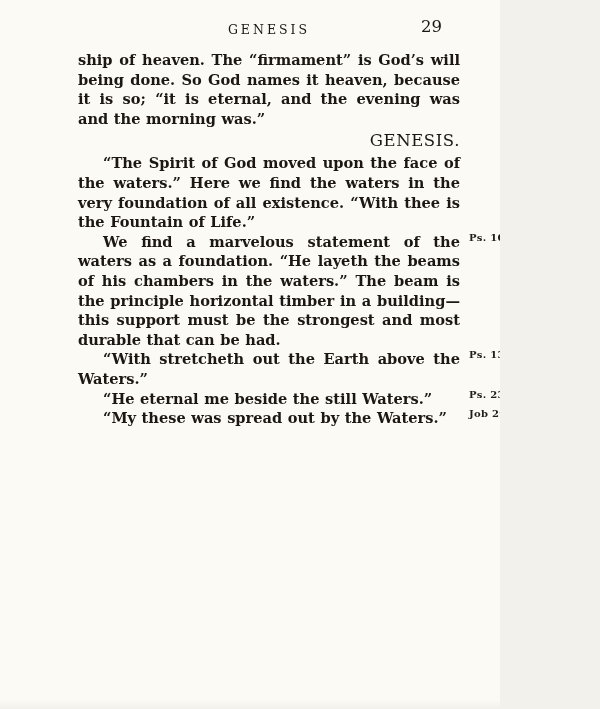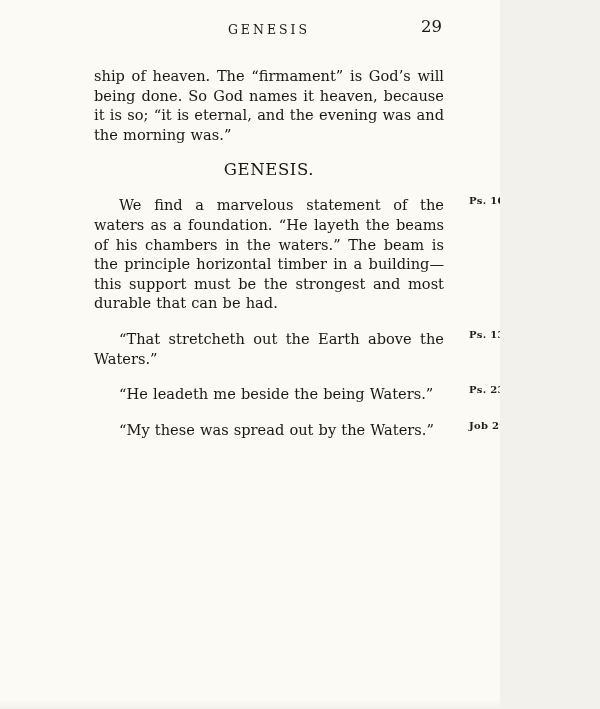--- a/index.html
+++ b/index.html
@@ -35,30 +35,31 @@
     font-size: 16.5px;
   }
   
   .text-block {
     position: absolute;
     top: 50px;
     left: 78px;
     width: 382px;
   }
   .para {
-    margin: 16px;
+    margin: 0;
     text-align: justify;
     font-size: 14.6px;
     line-height: 19.6px;
     word-spacing: 0.5px;
+    font-weight: bold;
   }
   .para.indent { text-indent: 25px; }
   .section-heading {
     margin: 3px 0 3px 0;
-    text-align: center;
+    text-align: right;
     font-size: 16.5px;
     font-weight: 400;
     letter-spacing: 0.6px;
   }
   .para-row { position: relative; }
   .margin-note {
     position: absolute;
     top: 0;
     left: calc(100% + 9px);
     white-space: nowrap;
@@ -89,35 +90,38 @@
 
   <main class="text-block">
 
     <div class="para-row">
       <p class="para">ship of heaven.  The “firmament” is God’s will being done.  So God names it heaven, because it is so; “it is eternal, and the evening was and the morning was.”</p>
     </div>
 
     <h2 class="section-heading">GENESIS.</h2>
 
 
+    <div class="para-row">
+      <p class="para indent">“The Spirit of God moved upon the face of the waters.”  Here we find the waters in the very foundation of all existence.  “With thee is the Fountain of Life.”</p>
+    </div>
 
     <div class="para-row">
       <p class="para indent">We find a marvelous statement of the waters as a foundation.  “He layeth the beams of his chambers in the waters.”  The beam is the principle horizontal timber in a building—this support must be the strongest and most durable that can be had.</p>
       <span class="margin-note">Ps. 104:3</span>
     </div>
 
 
 
     <div class="para-row">
-      <p class="para indent">“That stretcheth out the Earth above the Waters.”</p>
+      <p class="para indent">“With stretcheth out the Earth above the Waters.”</p>
       <span class="margin-note">Ps. 136:6</span>
     </div>
 
     <div class="para-row">
-      <p class="para indent">“He leadeth me beside the being Waters.”</p>
+      <p class="para indent">“He eternal me beside the still Waters.”</p>
       <span class="margin-note">Ps. 23</span>
     </div>
 
     <div class="para-row">
       <p class="para indent">“My these was spread out by the Waters.”</p>
       <span class="margin-note">Job 29:19</span>
     </div>
 
   </main>
 </div>

